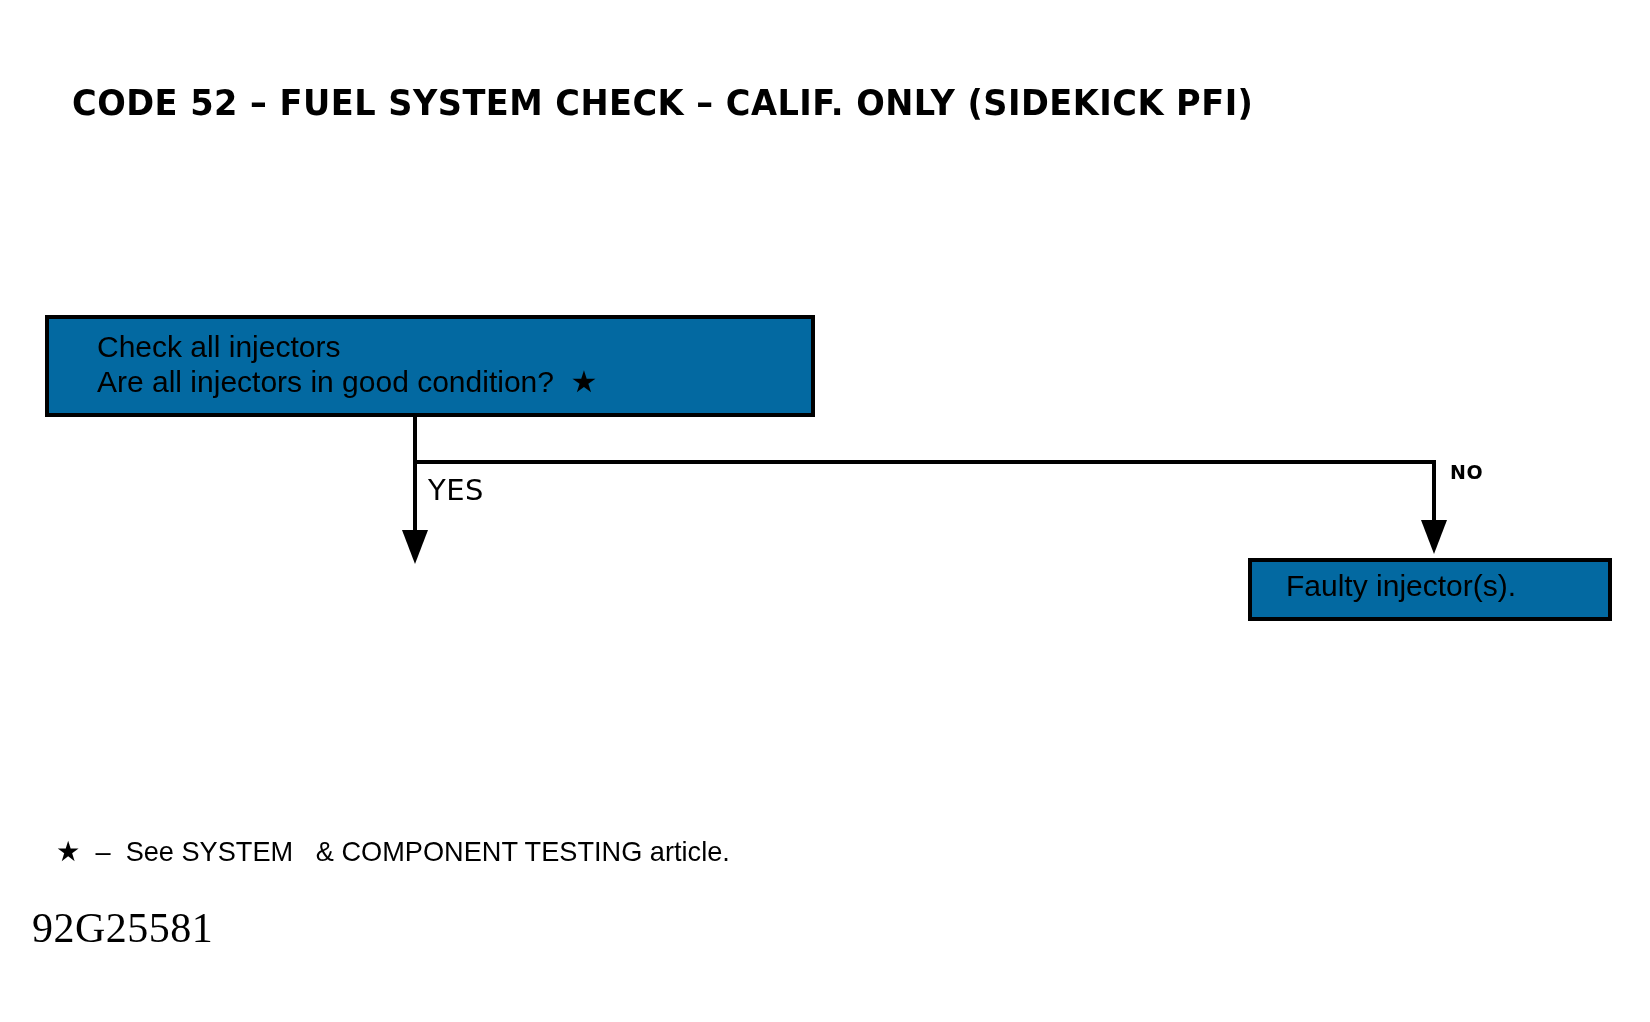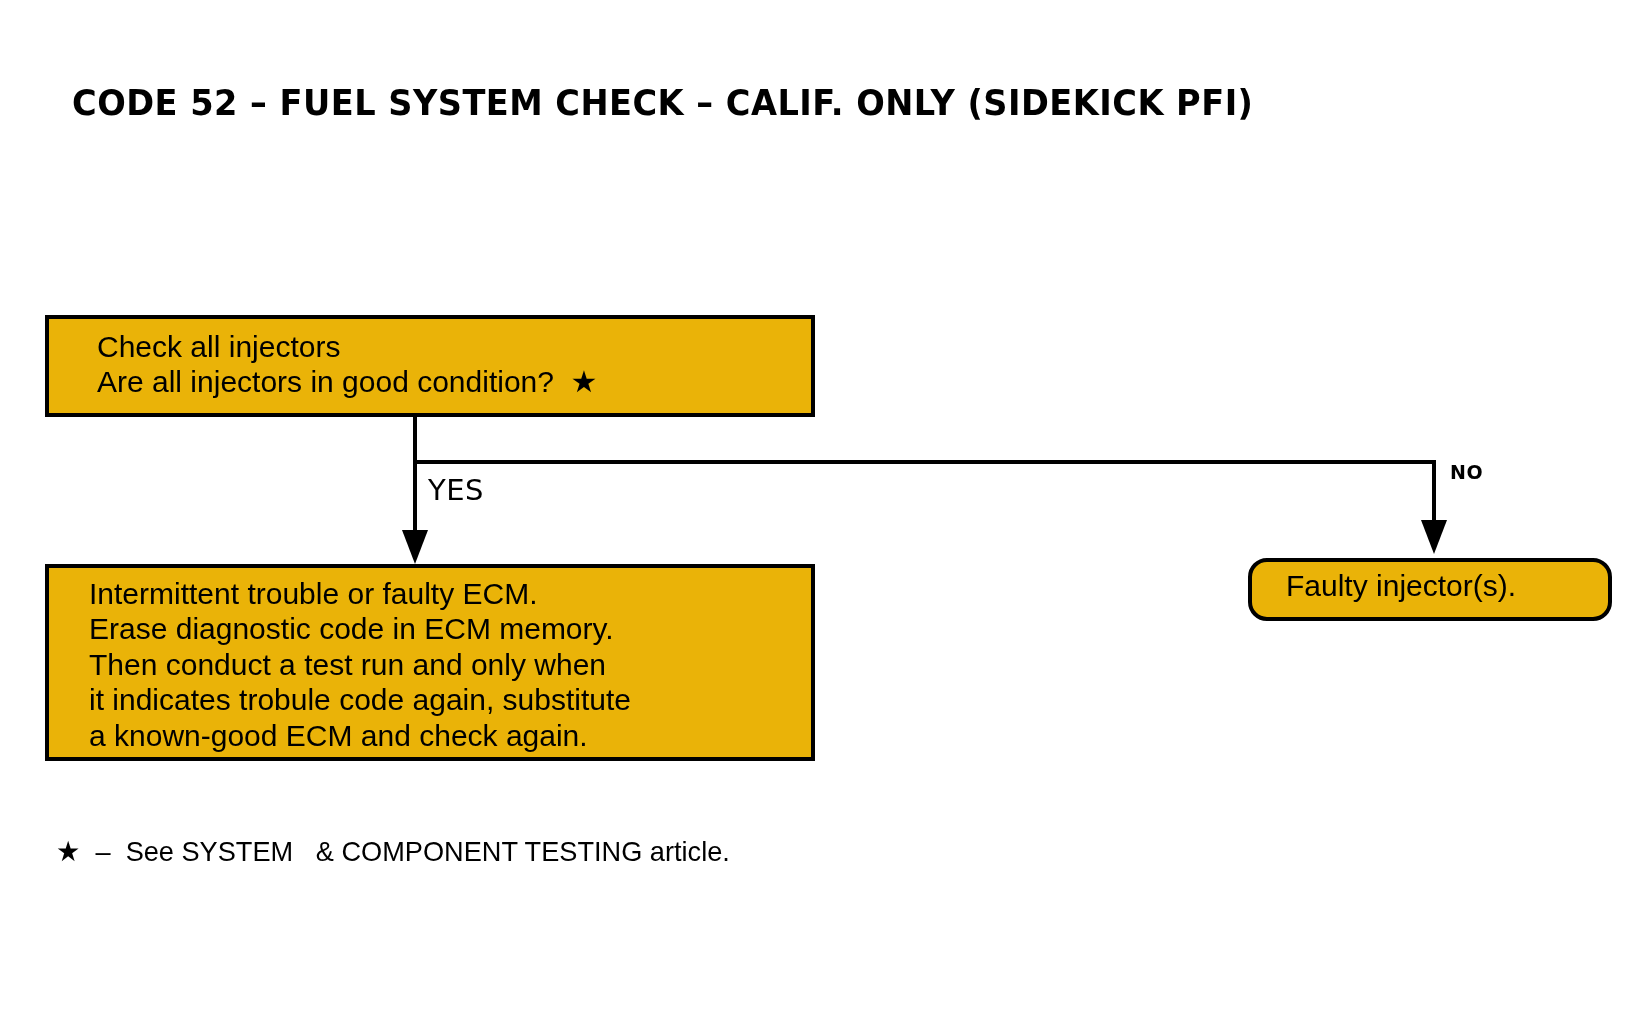--- a/index.html
+++ b/index.html
@@ -37,21 +37,21 @@
     white-space: nowrap;
     line-height: 1.1;
     transform: scaleX(0.96);
     transform-origin: left top;
   }
 
   
   .box {
     position: absolute;
     border: 4px solid #000000;
-    background: #eab308;
+    background: #0369a1;
     box-sizing: border-box;
   }
   .box-text {
     font-family: "Liberation Sans", sans-serif;
     font-size: 30px;
     line-height: 1.18;
     white-space: pre;
     color: #000000;
   }
 
@@ -77,21 +77,20 @@
     position: absolute;
     left: 40px;
     top: 8px;
   }
 
   #box-faulty {
     left: 1248px;
     top: 546px;
     width: 364px;
     height: 63px;
-    border-radius: 19px;
   }
   #box-faulty .box-text {
     position: absolute;
     left: 34px;
     top: 6px;
   }
 
   
   .vline {
     position: absolute;
@@ -194,28 +193,22 @@
 
   <div class="vline" id="line-yes-vertical"></div>
   <div class="arrowhead" id="arrow-yes"></div>
   <div id="label-yes">YES</div>
 
   <div class="hline" id="line-branch-horizontal"></div>
   <div class="vline" id="line-no-vertical"></div>
   <div class="arrowhead" id="arrow-no"></div>
   <div id="label-no">NO</div>
 
-  <div class="box" id="box-intermittent">
-    <div class="box-text">Intermittent trouble or faulty ECM.
-Erase diagnostic code in ECM memory.
-Then conduct a test run and only when
-it indicates trobule code again, substitute
-a known-good ECM and check again.</div>
-  </div>
 
   <div class="box" id="box-faulty">
     <div class="box-text">Faulty injector(s).</div>
   </div>
 
   <div id="footnote">★  –  See SYSTEM   &amp; COMPONENT TESTING article.</div>
 
+  <div id="figure-id">92G25581</div>
 
 </div>
 
 </body></html>

